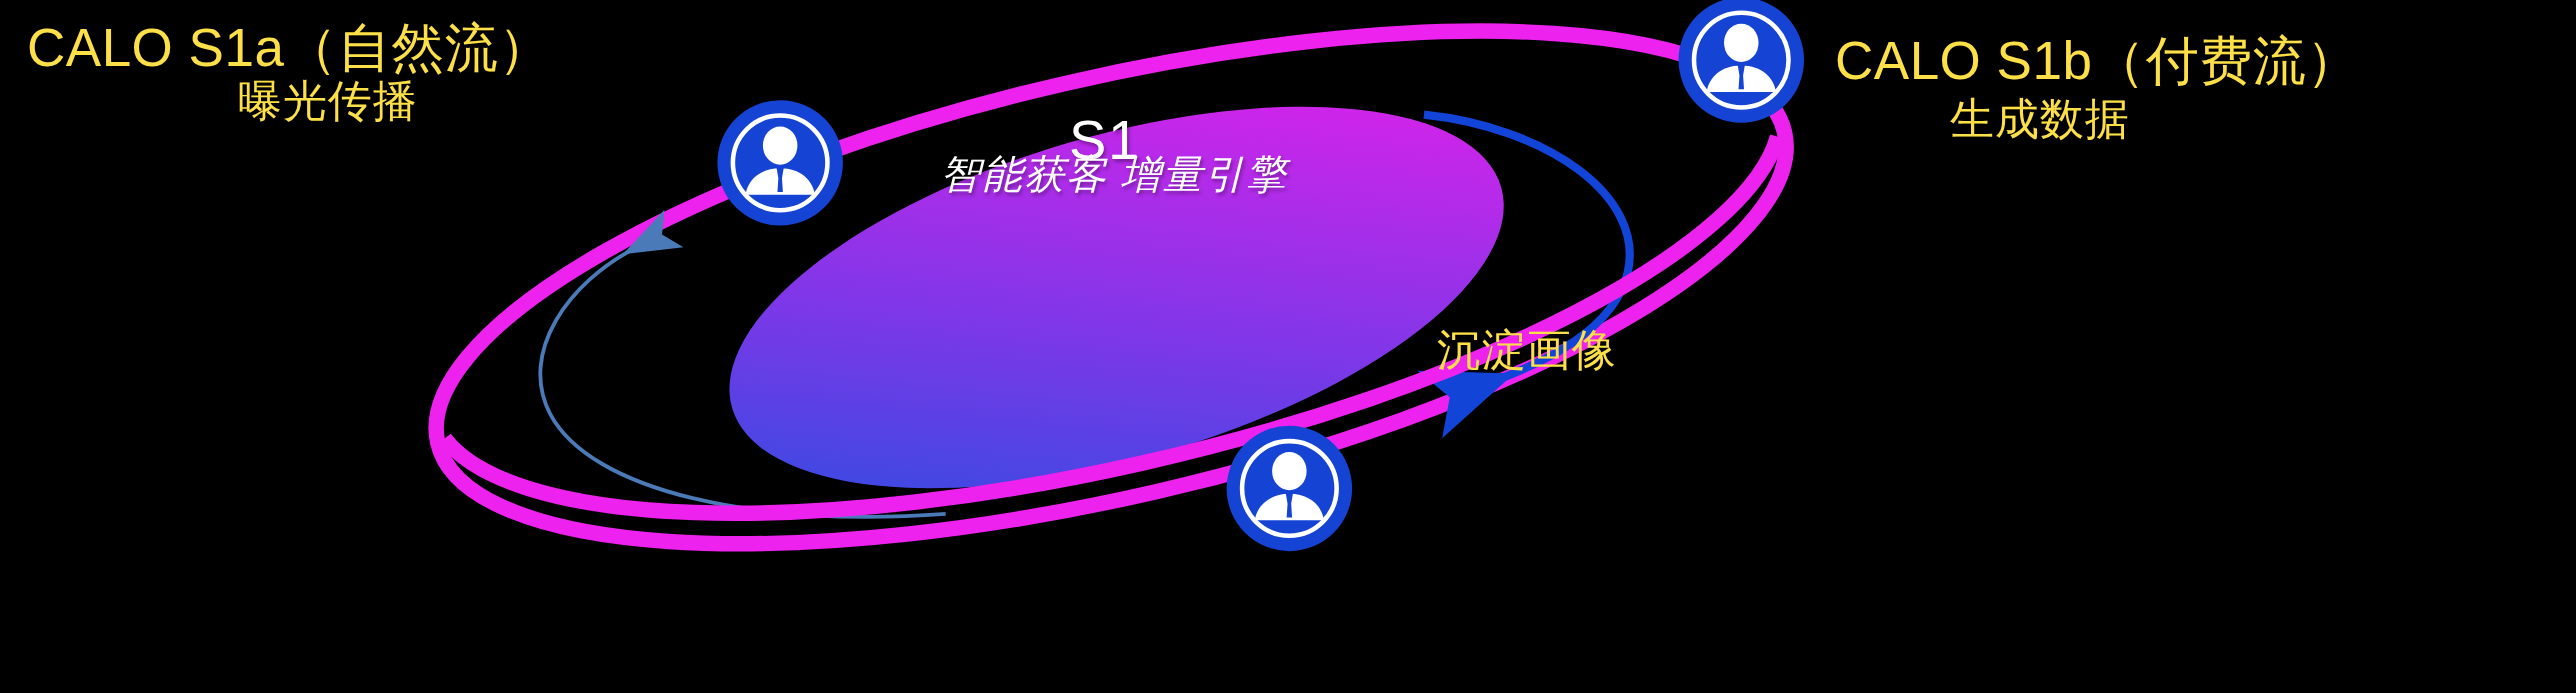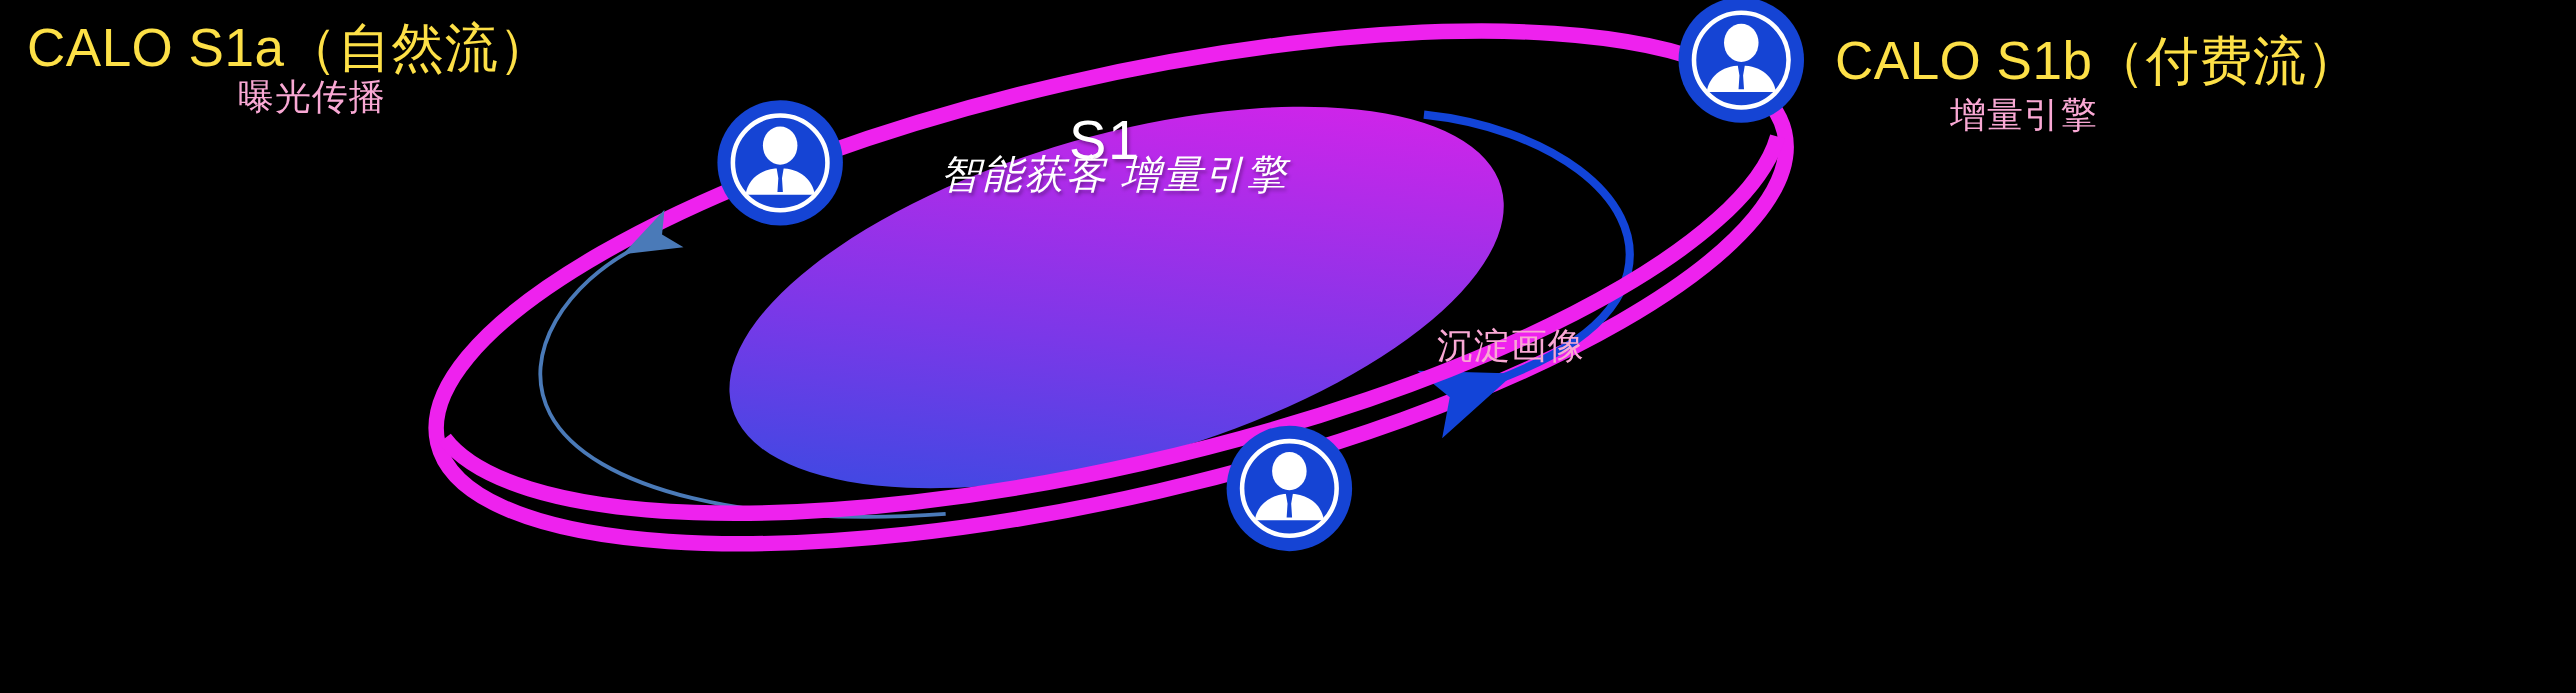--- a/index.html
+++ b/index.html
@@ -27,22 +27,22 @@
     white-space: nowrap;
     line-height: 1.05;
     pointer-events: auto;
   }
   .label-primary {
     color: #fde047;
     font-size: 53px;
     letter-spacing: 0.5px;
   }
   .label-secondary {
-    color: #f9a8d4;
-    font-size: 36px;
+    color: #fde047;
+    font-size: 44px;
     letter-spacing: 0.9px;
   }
   
   #label-s1a-title { left: 27px;   top: 20px; }
   #label-s1a-sub   { left: 238px;  top: 78px; }
   #label-s1b-title { left: 1835px; top: 33px; }
   #label-s1b-sub   { left: 1950px; top: 96px; }
   #label-s1c-title { left: 1375px; top: 259px; }
   #label-s1c-sub   { left: 1437px; top: 320px; margin-top: 7px; }
 
@@ -153,18 +153,18 @@
 
   <div class="core-text">
     <div class="core-title">S1</div>
     <div class="core-sub">智能获客  增量引擎</div>
   </div>
 
   <div class="label label-primary" id="label-s1a-title">CALO S1a（自然流）</div>
   <div class="label label-secondary" id="label-s1a-sub">曝光传播</div>
 
   <div class="label label-primary" id="label-s1b-title">CALO S1b（付费流）</div>
-  <div class="label label-secondary" id="label-s1b-sub">增量引擎</div>
+  <div class="label label-secondary" id="label-s1b-sub">生成数据</div>
 
   <div class="label label-secondary" id="label-s1c-sub">沉淀画像</div>
 
 </div>
 
 
 </body></html>

